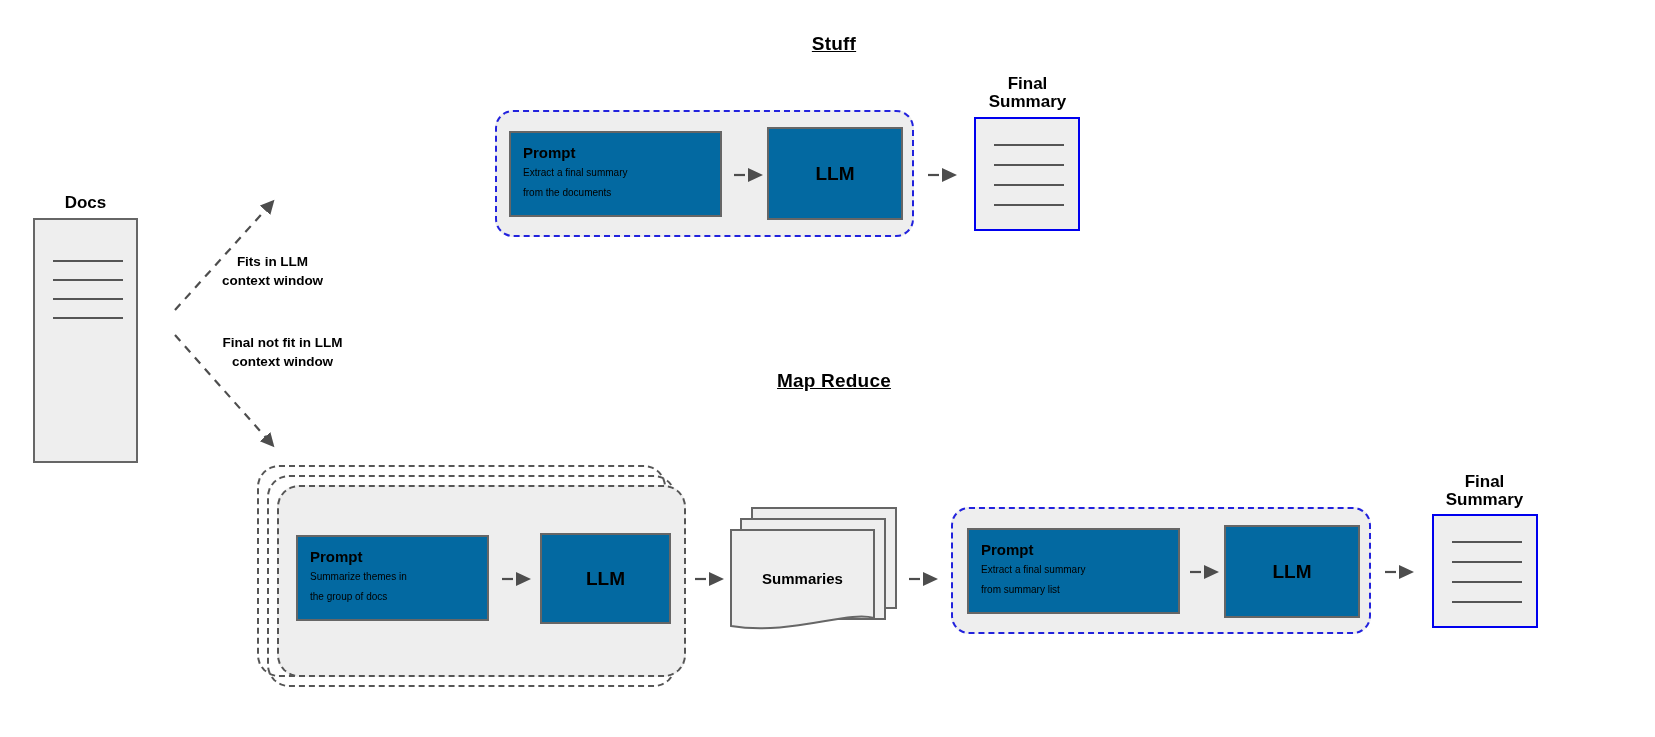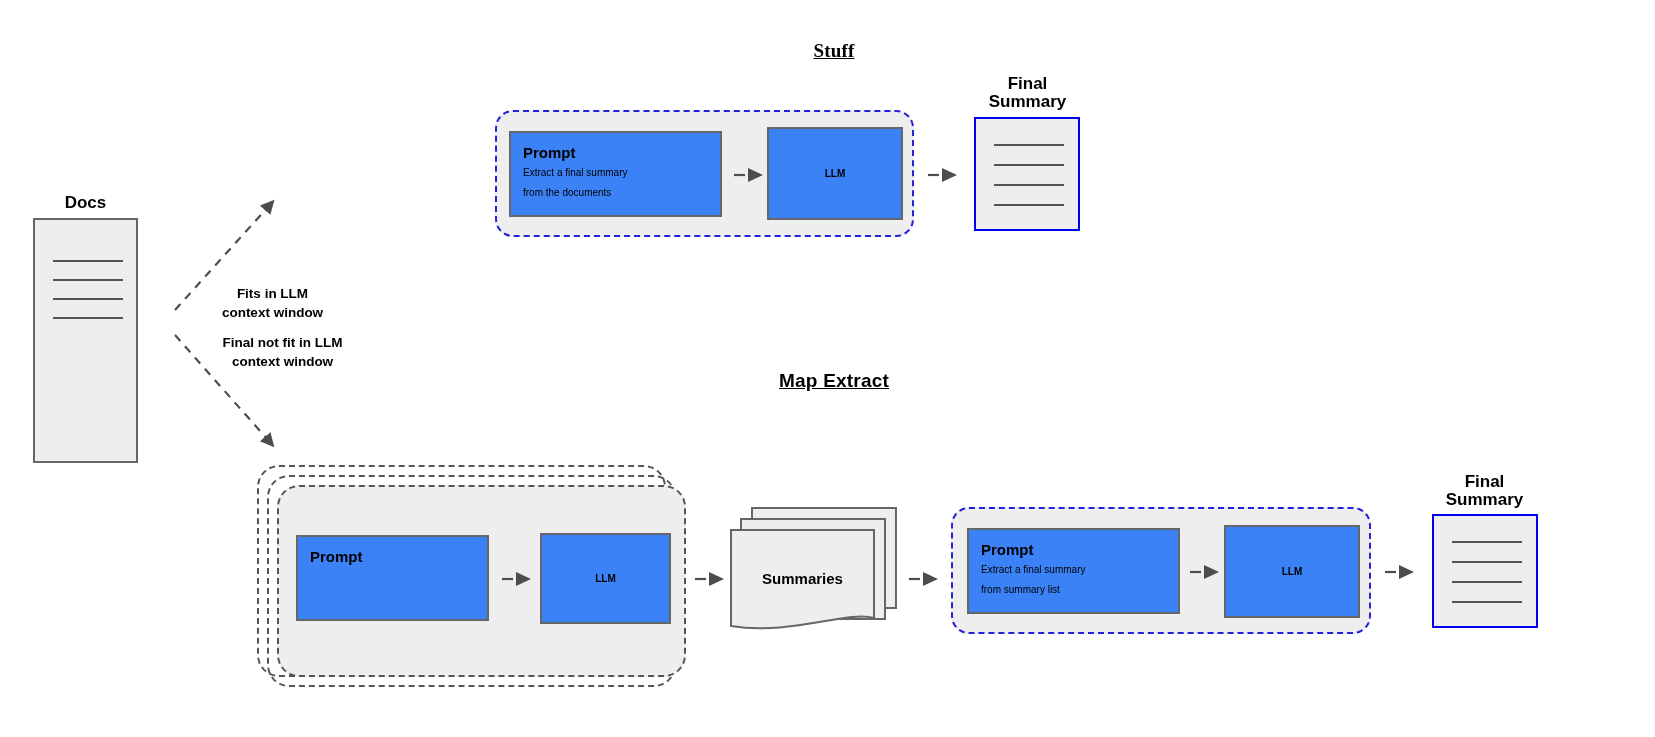--- a/index.html
+++ b/index.html
@@ -71,36 +71,36 @@
   .group-gray {
     background: #eeeeee;
     border: 2px dashed #555555;
     border-radius: 22px;
     box-sizing: border-box;
   }
   .group-gray.ghost { background: transparent; }
 
   
   .plainbox {
-    background: #3b82f6;
+    background: #0369a1;
     border: 2px solid #666666;
     box-sizing: border-box;
   }
   .prompt-title {
     font-size: 15px;
     font-weight: bold;
     line-height: 20px;
   }
   .prompt-body {
     font-size: 10px;
     line-height: 20px;
     white-space: pre-line;
   }
   .llm-label {
-    font-size: 10px;
+    font-size: 19px;
     font-weight: bold;
     text-align: center;
   }
   .stack-label {
     font-size: 15px;
     font-weight: bold;
     text-align: center;
   }
 
   
@@ -136,31 +136,31 @@
       <marker id="head-dark" markerWidth="7" markerHeight="7" refX="2" refY="3.2" orient="auto" markerUnits="strokeWidth">
         <path d="M0,0 L6.4,3.2 L0,6.4 z" fill="#4d4d4d"></path>
       </marker>
     </defs>
 
     <line x1="10" y1="125" x2="103" y2="22" stroke="#4d4d4d" stroke-width="2.2" stroke-dasharray="8,7" marker-end="url(#head-dark)"></line>
 
     <line x1="10" y1="150" x2="103" y2="255" stroke="#4d4d4d" stroke-width="2.2" stroke-dasharray="8,7" marker-end="url(#head-dark)"></line>
   </svg>
 
-  <div class="abs edge-label" style="left:185px; top:252px; width:175px;margin-top:32px;">
+  <div class="abs edge-label" style="left:185px; top:252px; width:175px;">
     <div>Fits in LLM</div>
     <div>context window</div>
   </div>
 
   <div class="abs edge-label" style="left:185px; top:333px; width:195px;">
     <div>Final not fit in LLM</div>
     <div>context window</div>
   </div>
 
-  <div class="abs section-title" style="left:734px; top:40px; width:200px;font-family:Liberation Serif, serif;">Stuff</div>
+  <div class="abs section-title" style="left:734px; top:33px; width:200px;">Stuff</div>
 
   <div class="abs group-blue" style="left:495px; top:110px; width:419px; height:127px;"></div>
 
   <div class="abs plainbox pad" style="left:509px; top:131px; width:213px; height:86px;">
     <div class="prompt-title">Prompt</div>
     <div class="prompt-body">Extract a final summary
 from the documents</div>
   </div>
 
   <svg class="abs arrow" style="left:733px; top:167px; width:34px; height:16px;" viewBox="0 0 34 16">
@@ -182,29 +182,31 @@
     <div>Summary</div>
   </div>
 
   <div class="abs bluebox" style="left:974px; top:117px; width:106px; height:114px;">
     <div class="rule" style="left:18px; top:25px; width:70px;"></div>
     <div class="rule" style="left:18px; top:45px; width:70px;"></div>
     <div class="rule" style="left:18px; top:65px; width:70px;"></div>
     <div class="rule" style="left:18px; top:85px; width:70px;"></div>
   </div>
 
-  <div class="abs section-title" style="left:734px; top:370px; width:200px;">Map Extract</div>
+  <div class="abs section-title" style="left:734px; top:370px; width:200px;">Map Reduce</div>
 
   <div class="abs group-gray ghost" style="left:257px; top:465px; width:409px; height:212px;"></div>
   <div class="abs group-gray ghost" style="left:267px; top:475px; width:409px; height:212px;"></div>
 
   <div class="abs group-gray" style="left:277px; top:485px; width:409px; height:192px;"></div>
 
   <div class="abs plainbox pad" style="left:296px; top:535px; width:193px; height:86px;">
     <div class="prompt-title">Prompt</div>
+    <div class="prompt-body">Summarize themes in
+the group of docs</div>
   </div>
 
   <svg class="abs arrow" style="left:501px; top:571px; width:34px; height:16px;" viewBox="0 0 34 16">
     <line x1="1" y1="8" x2="12" y2="8" stroke="#4d4d4d" stroke-width="2.2"></line>
     <path d="M15,1 L30,8 L15,15 z" fill="#4d4d4d"></path>
   </svg>
 
   <div class="abs plainbox center" style="left:540px; top:533px; width:131px; height:91px;">
     <span class="llm-label">LLM</span>
   </div>

